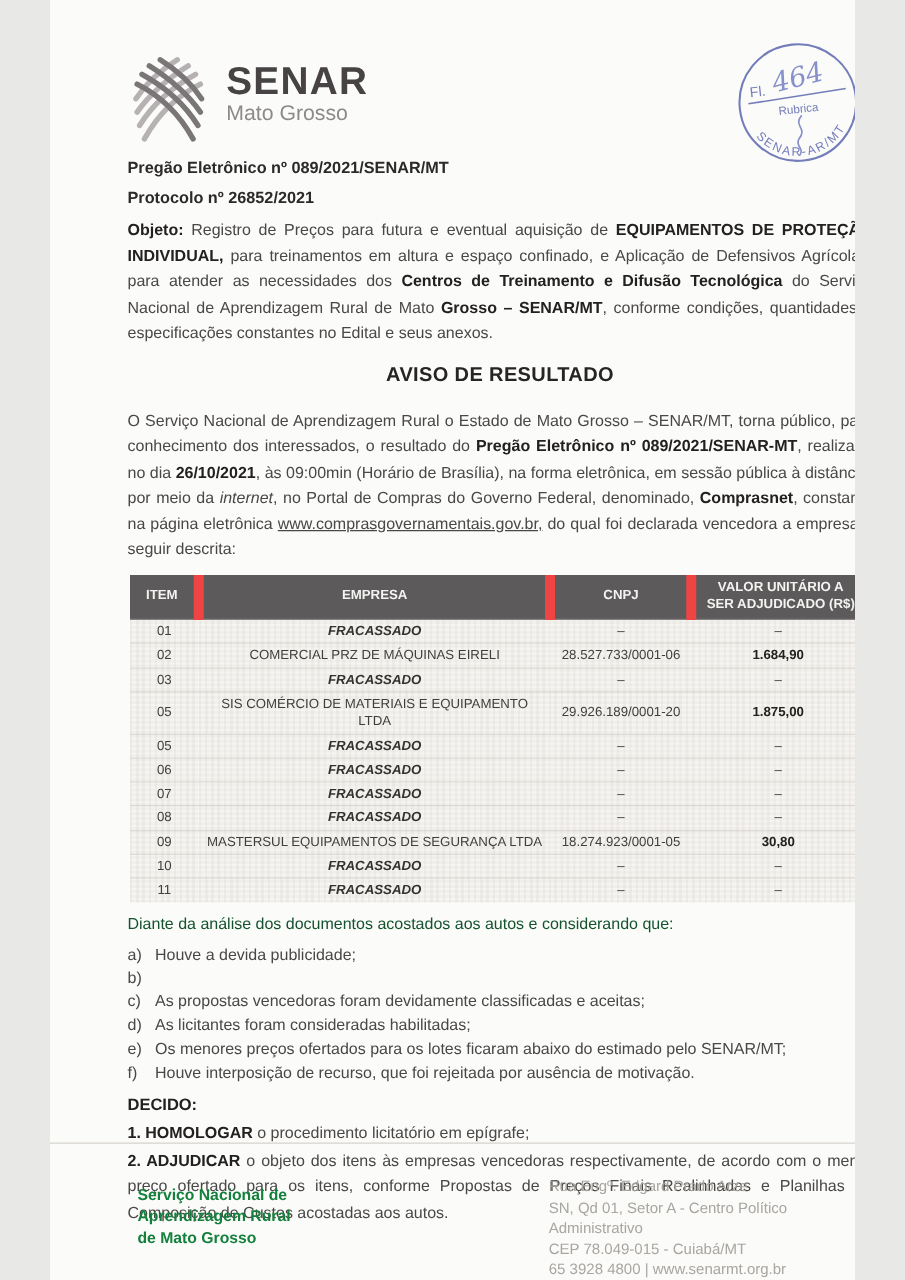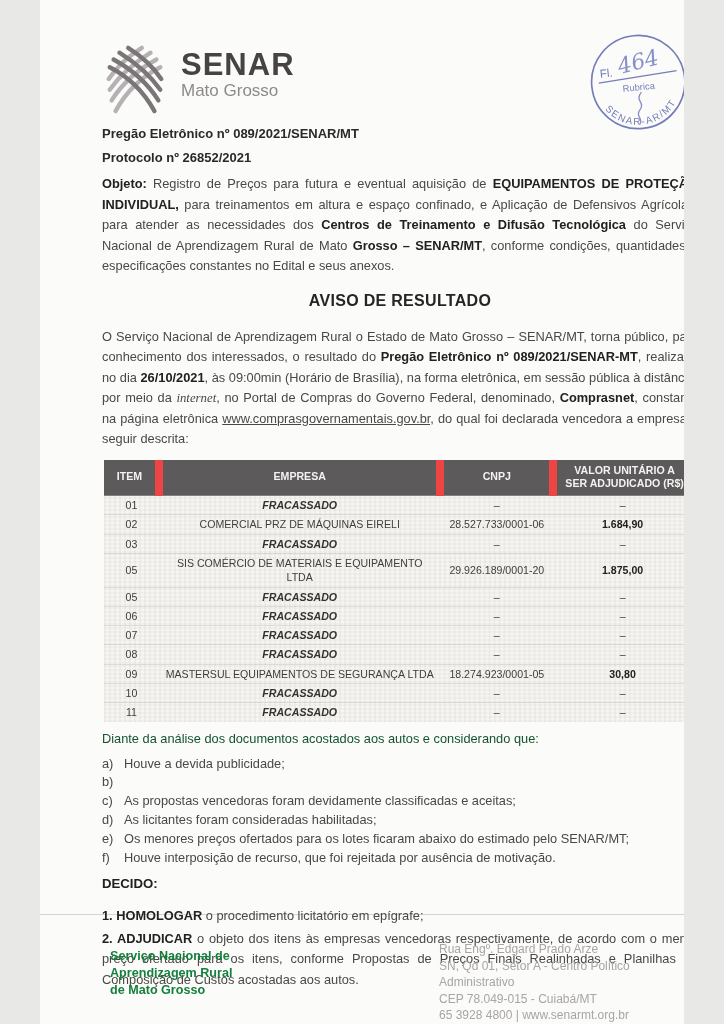--- a/index.html
+++ b/index.html
@@ -21,21 +21,21 @@
   .tape{position:absolute;left:682px;top:57px;width:29px;height:57px;background:#a79fab;opacity:.85;}
   .hrline{position:absolute;left:0;top:914px;width:724px;height:1px;background:#d7d3ce;}
   .stripes{position:absolute;left:690px;top:922px;width:27px;}
   .stripe{height:6px;margin-bottom:9px;background:repeating-linear-gradient(90deg,#9b8f93 0 2px,#d0c8ca 2px 3px,#aba0a4 3px 5px);}
   .stripe:last-child{margin-bottom:0;}
   
   .content{position:absolute;left:62px;top:126px;width:596px;}
   .doc-line{font-weight:bold;font-size:13px;color:#2b2929;margin:0 0 9px;}
   .para{font-size:12.8px;line-height:20.5px;text-align:justify;margin:0 0 10px;color:#4a4846;}
   .run.b{font-weight:bold;color:#232120;}
-  .run.i{font-style:italic;font-family:Liberation Serif, serif;}
+  .run.i{font-style:italic;}
   .run.u{text-decoration:underline;}
   .title{text-align:center;font-weight:bold;font-size:16px;color:#262424;margin:15px 0 17px;letter-spacing:.3px;}
   
   table{border-collapse:collapse;width:588px;margin:5px 0 9px 2px;}
   thead th{
     background:#5c5a5b;color:#f4f3f1;font-size:10.6px;font-weight:bold;
     padding:4px 3px;border-right:8px solid #ef4444;vertical-align:middle;
     line-height:1.3;white-space:pre-line;text-align:center;
   }
   thead th:last-child{border-right:none;}
@@ -51,21 +51,21 @@
   .c-item{width:50px;}
   .c-emp{width:286px;white-space:pre-line;}
   .c-cnpj{width:108px;}
   .c-val{width:136px;}
   .failed{font-weight:bold;font-style:italic;color:#343230;}
   .money{font-weight:bold;color:#232120;}
   
   .cons-intro{font-size:12.8px;margin:6px 0 9px;color:#14532d;}
   .cons-item{display:flex;gap:9px;font-size:12.8px;line-height:18.8px;color:#4a4846;}
   .cons-lbl{width:13px;flex:none;}
-  .decido{font-weight:bold;font-size:13.2px;margin:9px 0 15px;color:#232120;}
+  .decido{font-weight:bold;font-size:13.2px;margin:9px 0 5px;color:#232120;}
   .dec-item{font-size:12.8px;line-height:20.5px;text-align:justify;margin:0 0 2px;color:#4a4846;}
   
   .footer-org{position:absolute;left:70px;top:948px;font-size:12.6px;font-weight:bold;color:#15803d;line-height:17px;}
   .footer-addr{position:absolute;left:399px;top:941px;font-size:12px;color:#a9a5a1;line-height:16.5px;}
   .pagenum{
     position:absolute;left:688px;top:908px;transform:rotate(-90deg);transform-origin:0 0;
     white-space:nowrap;color:#7b7977;font-size:11.5px;
   }
   .pagenum .num{font-size:15px;color:#555351;}
 </style>

